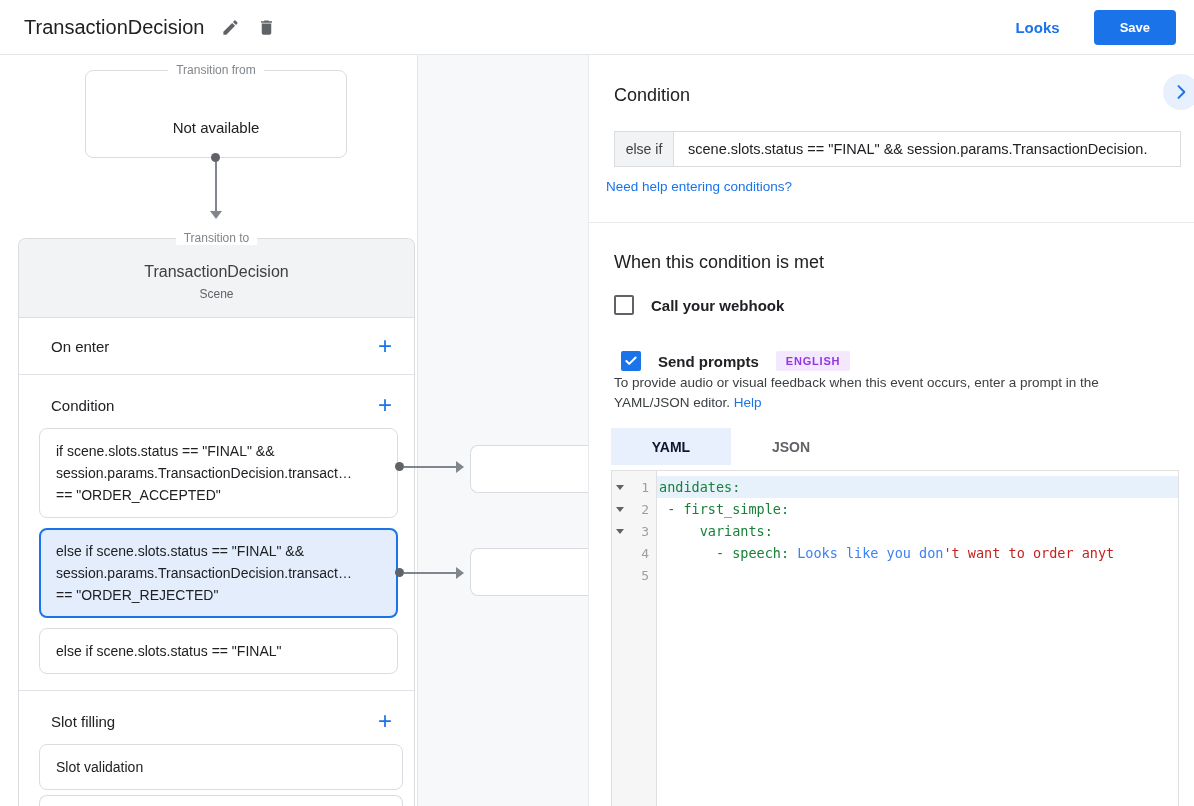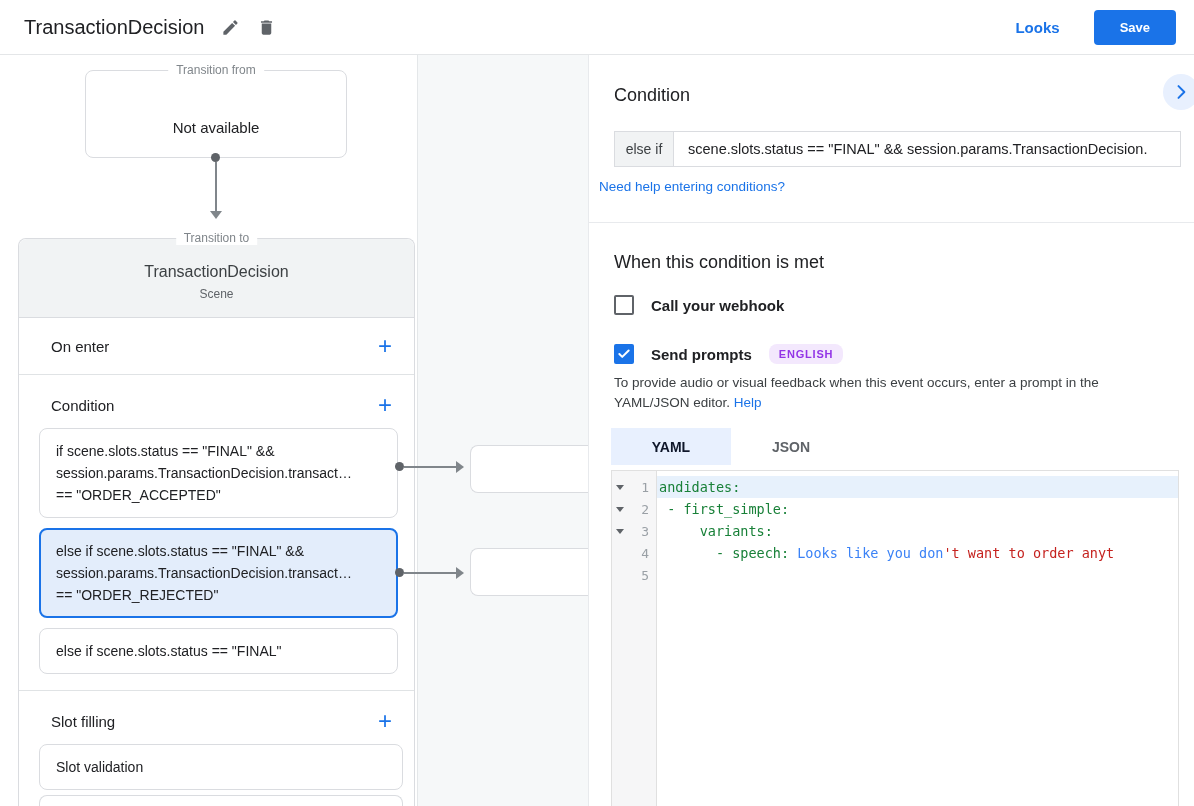--- a/index.html
+++ b/index.html
@@ -75,31 +75,31 @@
   .collapse-btn { position:absolute; left:574px; top:19px; width:36px; height:36px; border-radius:50%;
                   background:#e8f0fe; border:none; cursor:pointer; display:flex; align-items:center;
                   justify-content:center; }
   .cond-input-row { position:absolute; left:25px; top:76px; width:567px; height:36px;
                     border:1px solid #dadce0; display:flex; background:#fff; }
   .cond-prefix { width:59px; background:#f1f3f4; border-right:1px solid #dadce0; display:flex;
                  align-items:center; justify-content:center; font-size:14px; color:#3c4043; }
   .cond-expression { flex:1; border:none; outline:none; font-size:14.5px; color:#202124; padding:0 4px 0 14px;
                      white-space:nowrap; overflow:hidden; display:flex; align-items:center;
                      font-family:"Liberation Sans",sans-serif; }
-  .help-link { position:absolute; left:10px; top:124px; font-size:13.5px; color:#1a73e8;
+  .help-link { position:absolute; left:17px; top:124px; font-size:13.5px; color:#1a73e8;
                text-decoration:none; cursor:pointer; }
   .panel-divider { position:absolute; left:0; top:167px; width:606px; height:1px; background:#e8eaed; }
 
   .check-row { position:absolute; left:25px; display:flex; align-items:center; }
   .checkbox { width:20px; height:20px; border:2px solid #5f6368; border-radius:2px; background:#fff;
               cursor:pointer; flex:none; }
   .checkbox.checked { border:none; background:#1a73e8; display:flex; align-items:center; justify-content:center; }
   .check-label { margin-left:17px; font-size:15px; font-weight:bold; color:#202124; }
   .lang-badge { margin-left:17px; background:#f3e8fd; color:#9334e6; font-size:11px; font-weight:bold;
-                letter-spacing:0.8px; padding:4px 10px; border-radius:8px; }
+                letter-spacing:0.8px; padding:4px 10px; border-radius:2px; }
 
   .panel-desc { position:absolute; left:25px; top:318px; width:560px; font-size:13.5px; line-height:20px;
                 color:#3c4043; }
   .inline-link { color:#1a73e8; text-decoration:none; cursor:pointer; }
 
   .tabs { position:absolute; left:22px; top:373px; display:flex; }
   .tab { width:120px; height:37px; display:flex; align-items:center; justify-content:center;
          font-size:14px; font-weight:bold; color:#5f6368; cursor:pointer; }
   .tab.active { background:#e8f0fe; color:#0f172a; }
 
@@ -221,21 +221,21 @@
 
   <div class="panel-divider"></div>
 
   <div class="panel-heading" style="top:197px;">When this condition is met</div>
 
   <div class="check-row" style="top:240px;">
     <div class="checkbox"></div>
     <div class="check-label">Call your webhook</div>
   </div>
 
-  <div class="check-row" style="top:289px;">
+  <div class="check-row" style="top:296px;margin-left:7px;">
     <div class="checkbox checked">
       <svg width="14" height="14" viewBox="0 0 24 24" fill="none" stroke="#ffffff" stroke-width="3.4" stroke-linecap="round" stroke-linejoin="round">
           <polyline points="20 6 9 17 4 12"></polyline>
         </svg>
     </div>
     <div class="check-label">Send prompts</div>
     <div class="lang-badge">ENGLISH</div>
   </div>
 
   <div class="panel-desc"><span>To provide audio or visual feedback when this event occurs, enter a prompt in the YAML/JSON editor.</span> <a class="inline-link">Help</a></div>

